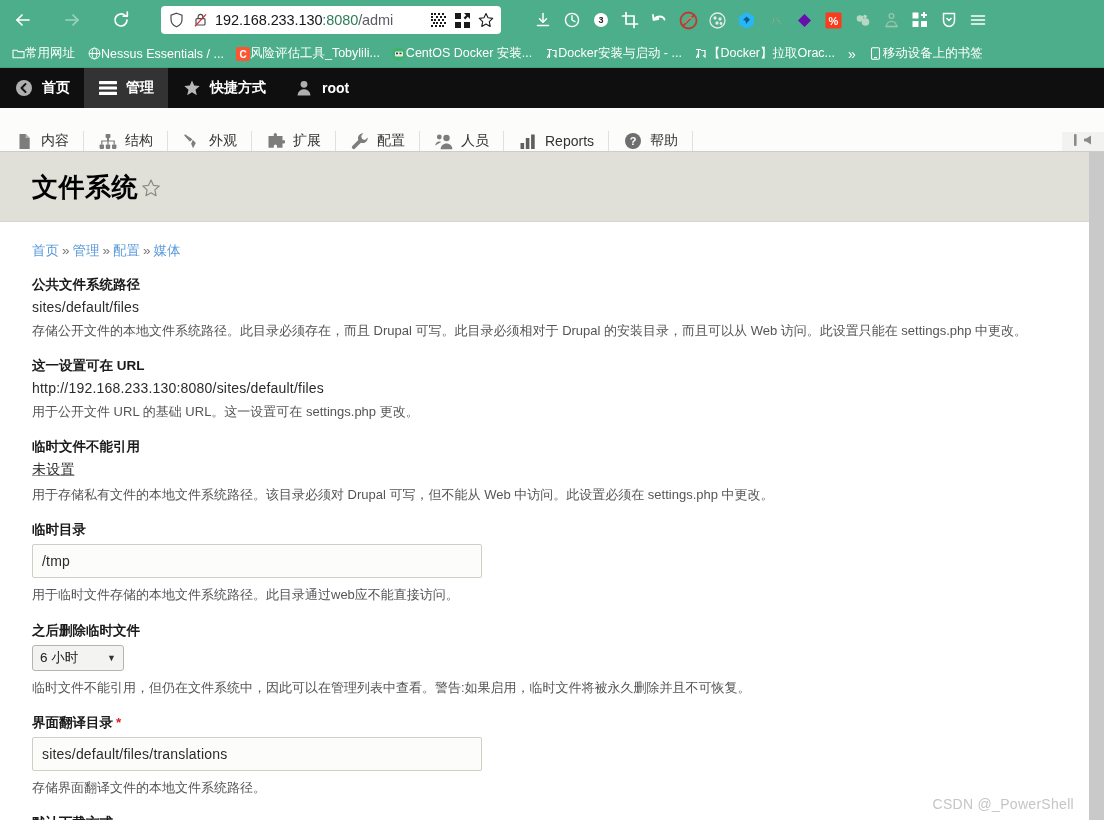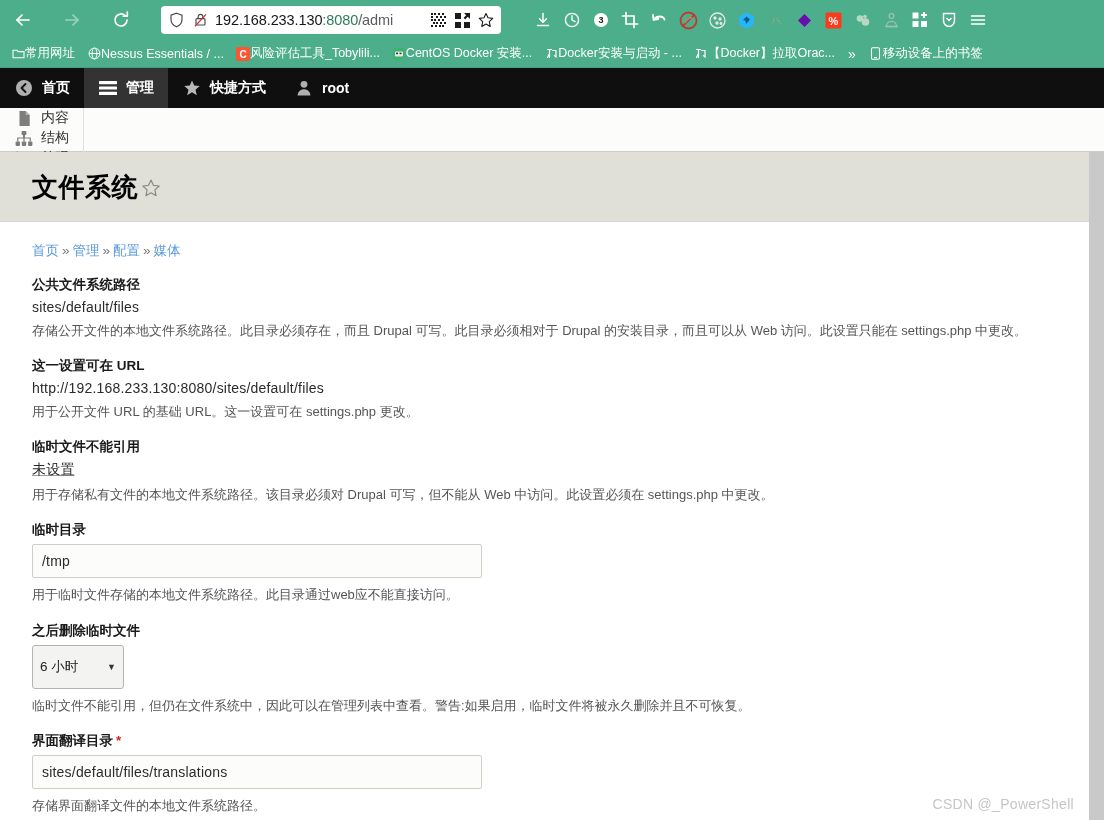--- a/index.html
+++ b/index.html
@@ -105,24 +105,23 @@
   }
   .admin-tab.active { background: #333333; }
   .admin-tab .ic { width: 20px; height: 20px; display:flex;align-items:center;justify-content:center; flex:0 0 auto; }
 
   
   .admin-sub {
     height: 44px;
     background: #fcfcfa;
     border-bottom: 1px solid #cccccc;
     display: flex;
-    align-items: flex-start;
+    align-items: flex-end;
     font-size: 14px;
     color: #3b3b3b;
-    flex-direction: column;
   }
   .sub-item {
     display: flex; align-items: center; gap: 7px;
     padding: 0 14px;
     border-right: 1px solid #e0e0e0;
     color: #333;
   }
   .sub-item .ic { width: 20px; height: 20px; display:flex;align-items:center;justify-content:center;flex:0 0 auto; }
   .sub-spacer { flex: 1 1 auto; border-right: 1px solid #e0e0e0; }
   .sub-collapse {
@@ -210,21 +209,21 @@
     font-family: "Liberation Sans", sans-serif;
     margin-bottom: 7px;
     letter-spacing: 0.2px;
   }
   .select-box {
     display: inline-flex;
     align-items: center;
     justify-content: space-between;
     gap: 10px;
     min-width: 92px;
-    height: 44px;
+    height: 26px;
     background: #f3f3f1;
     border: 1px solid #b5b5b0;
     border-radius: 3px;
     font-size: 13.5px;
     color: #222;
     padding: 0 7px;
     margin-bottom: 7px;
   }
   .caret { font-size: 9px; color: #333; }
 

